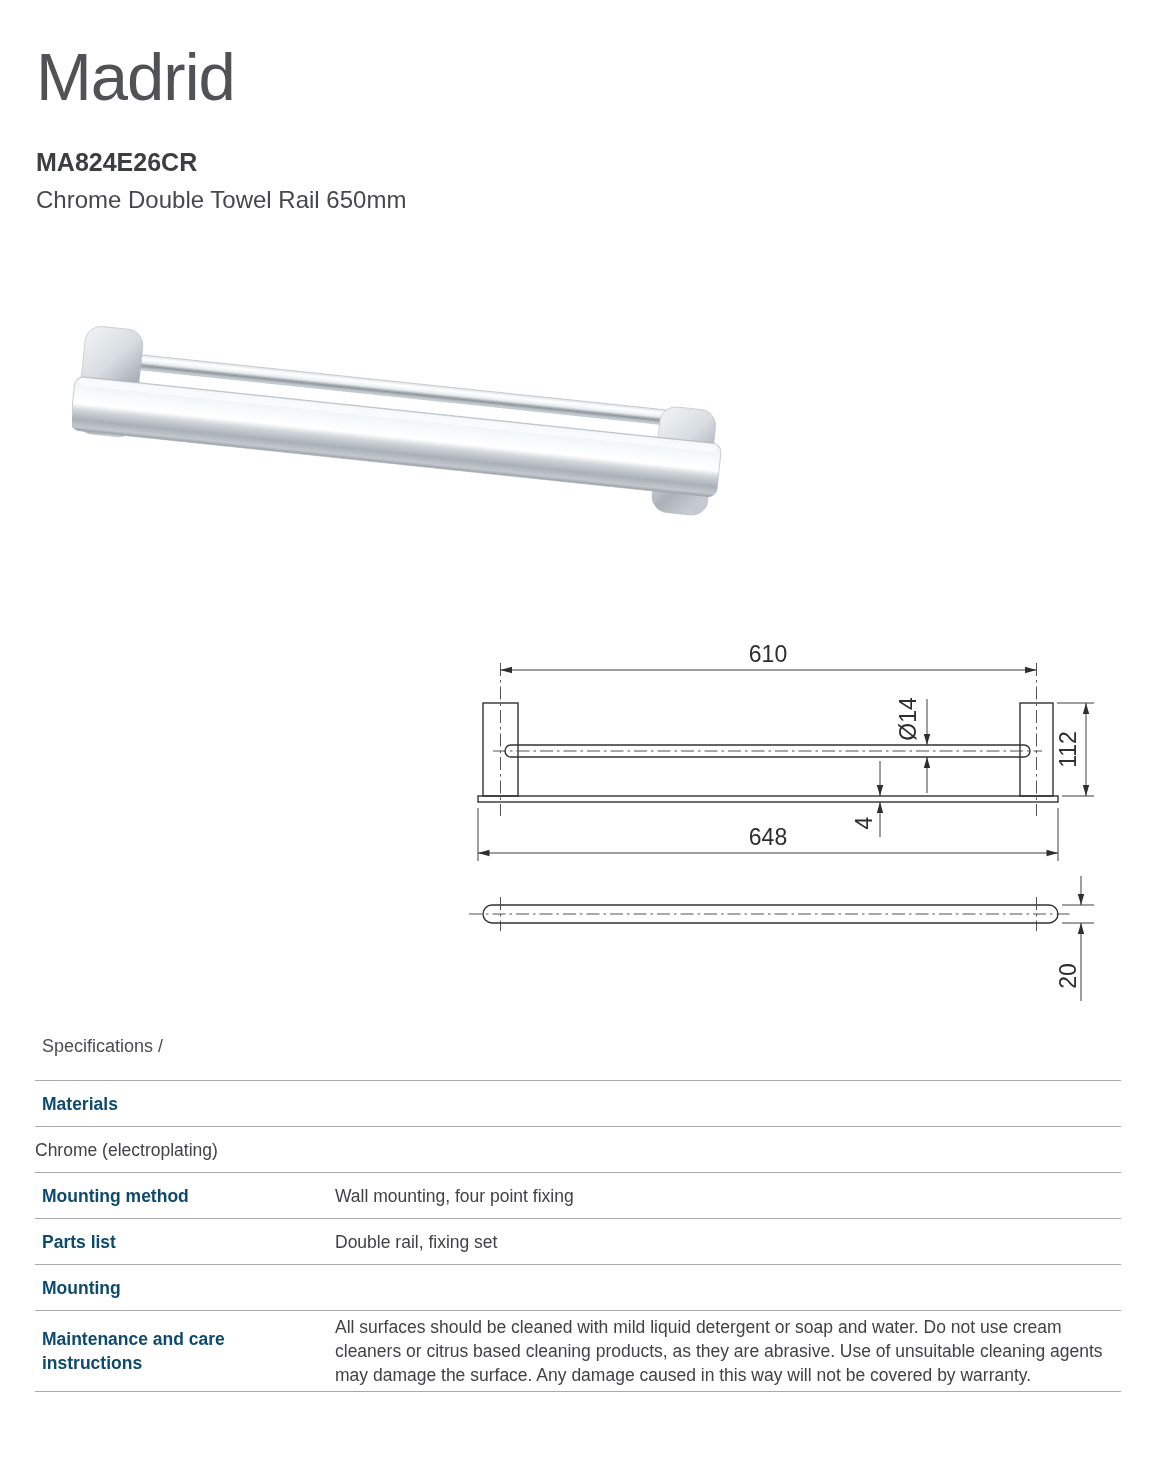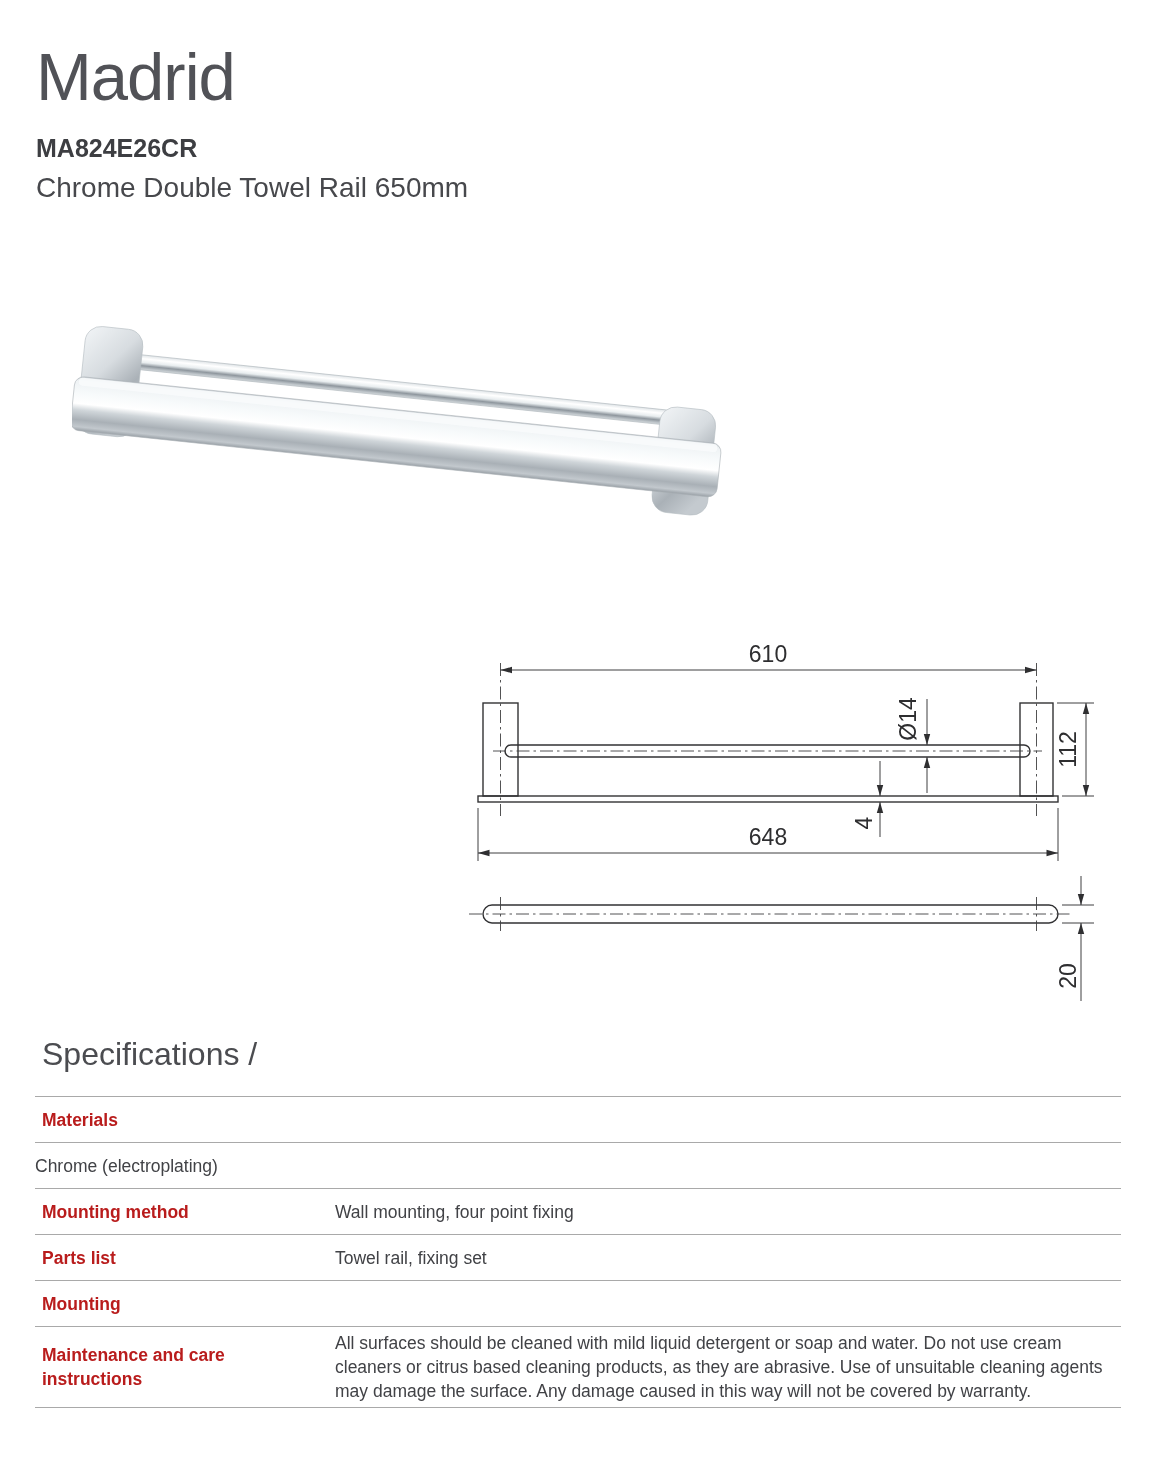--- a/index.html
+++ b/index.html
@@ -9,50 +9,50 @@
     background:#ffffff;
     font-family:"Liberation Sans","DejaVu Sans",sans-serif;
     overflow:hidden;
   }
   
   .hdr{position:absolute;left:36px;top:38px;width:1080px;}
   .title{
     font-size:67px;line-height:1.15;font-weight:400;
     color:#515257;letter-spacing:-1px;margin:0;
   }
-  .model{margin-top:19px;font-size:25px;font-weight:bold;color:#3d3e42;}
-  .subtitle{margin-top:9px;font-size:28px;font-weight:400;color:#47484c;}
+  .model{margin-top:33px;font-size:25px;font-weight:bold;color:#3d3e42;}
+  .subtitle{margin-top:9px;font-size:24px;font-weight:400;color:#47484c;}
   
   .photo{position:absolute;left:72px;top:322px;width:660px;height:200px;}
   
   .drawing{position:absolute;left:445px;top:625px;width:700px;height:400px;}
   .drawing .obj{fill:none;stroke:#323234;stroke-width:1.4;}
   .drawing .thin{fill:none;stroke:#3f3f41;stroke-width:1;}
   .drawing .cl{fill:none;stroke:#3f3f41;stroke-width:0.9;stroke-dasharray:13 4 2.5 4;}
   .drawing .ah{fill:#2f2f31;stroke:none;}
   .drawing text{
     font-family:"Liberation Sans","DejaVu Sans",sans-serif;
     font-size:23px;fill:#2e2e30;
   }
   
   .specs{position:absolute;left:35px;top:1036px;width:1086px;}
   .specs h2{
-    margin:0 0 0 7px;font-size:32px;font-weight:400;color:#4b4c50;
+    margin:0 0 0 7px;font-size:18px;font-weight:400;color:#4b4c50;
   }
   .spec-table{margin-top:23px;border-top:1px solid #a9a9a9;}
   .spec-row{
     display:flex;align-items:center;
     min-height:46px;border-bottom:1px solid #a9a9a9;
     padding:4px 0;
     box-sizing:border-box;
   }
   .spec-label{
     flex:0 0 300px;box-sizing:border-box;
     padding-left:7px;padding-right:60px;
-    font-size:17.5px;font-weight:bold;color:#b91c1c;line-height:24px;
+    font-size:17.5px;font-weight:bold;color:#0c4a6e;line-height:24px;
   }
   .spec-value{
     flex:1 1 auto;box-sizing:border-box;padding-right:14px;
     font-size:17.5px;color:#414246;line-height:24px;
   }
 </style>
 </head>
 <body>
 
 <div class="page">
@@ -186,21 +186,21 @@
       </div>
       <div class="spec-row">
         <div class="spec-value">Chrome (electroplating)</div>
       </div>
       <div class="spec-row">
         <div class="spec-label">Mounting method</div>
         <div class="spec-value">Wall mounting, four point fixing</div>
       </div>
       <div class="spec-row">
         <div class="spec-label">Parts list</div>
-        <div class="spec-value">Towel rail, fixing set</div>
+        <div class="spec-value">Double rail, fixing set</div>
       </div>
       <div class="spec-row">
         <div class="spec-label">Mounting</div>
       </div>
       <div class="spec-row">
         <div class="spec-label">Maintenance and care instructions</div>
         <div class="spec-value">All surfaces should be cleaned with mild liquid detergent or soap and water. Do not use cream cleaners or citrus based cleaning products, as they are abrasive. Use of unsuitable cleaning agents may damage the surface. Any damage caused in this way will not be covered by warranty.</div>
       </div>
     </div>
   </div>

